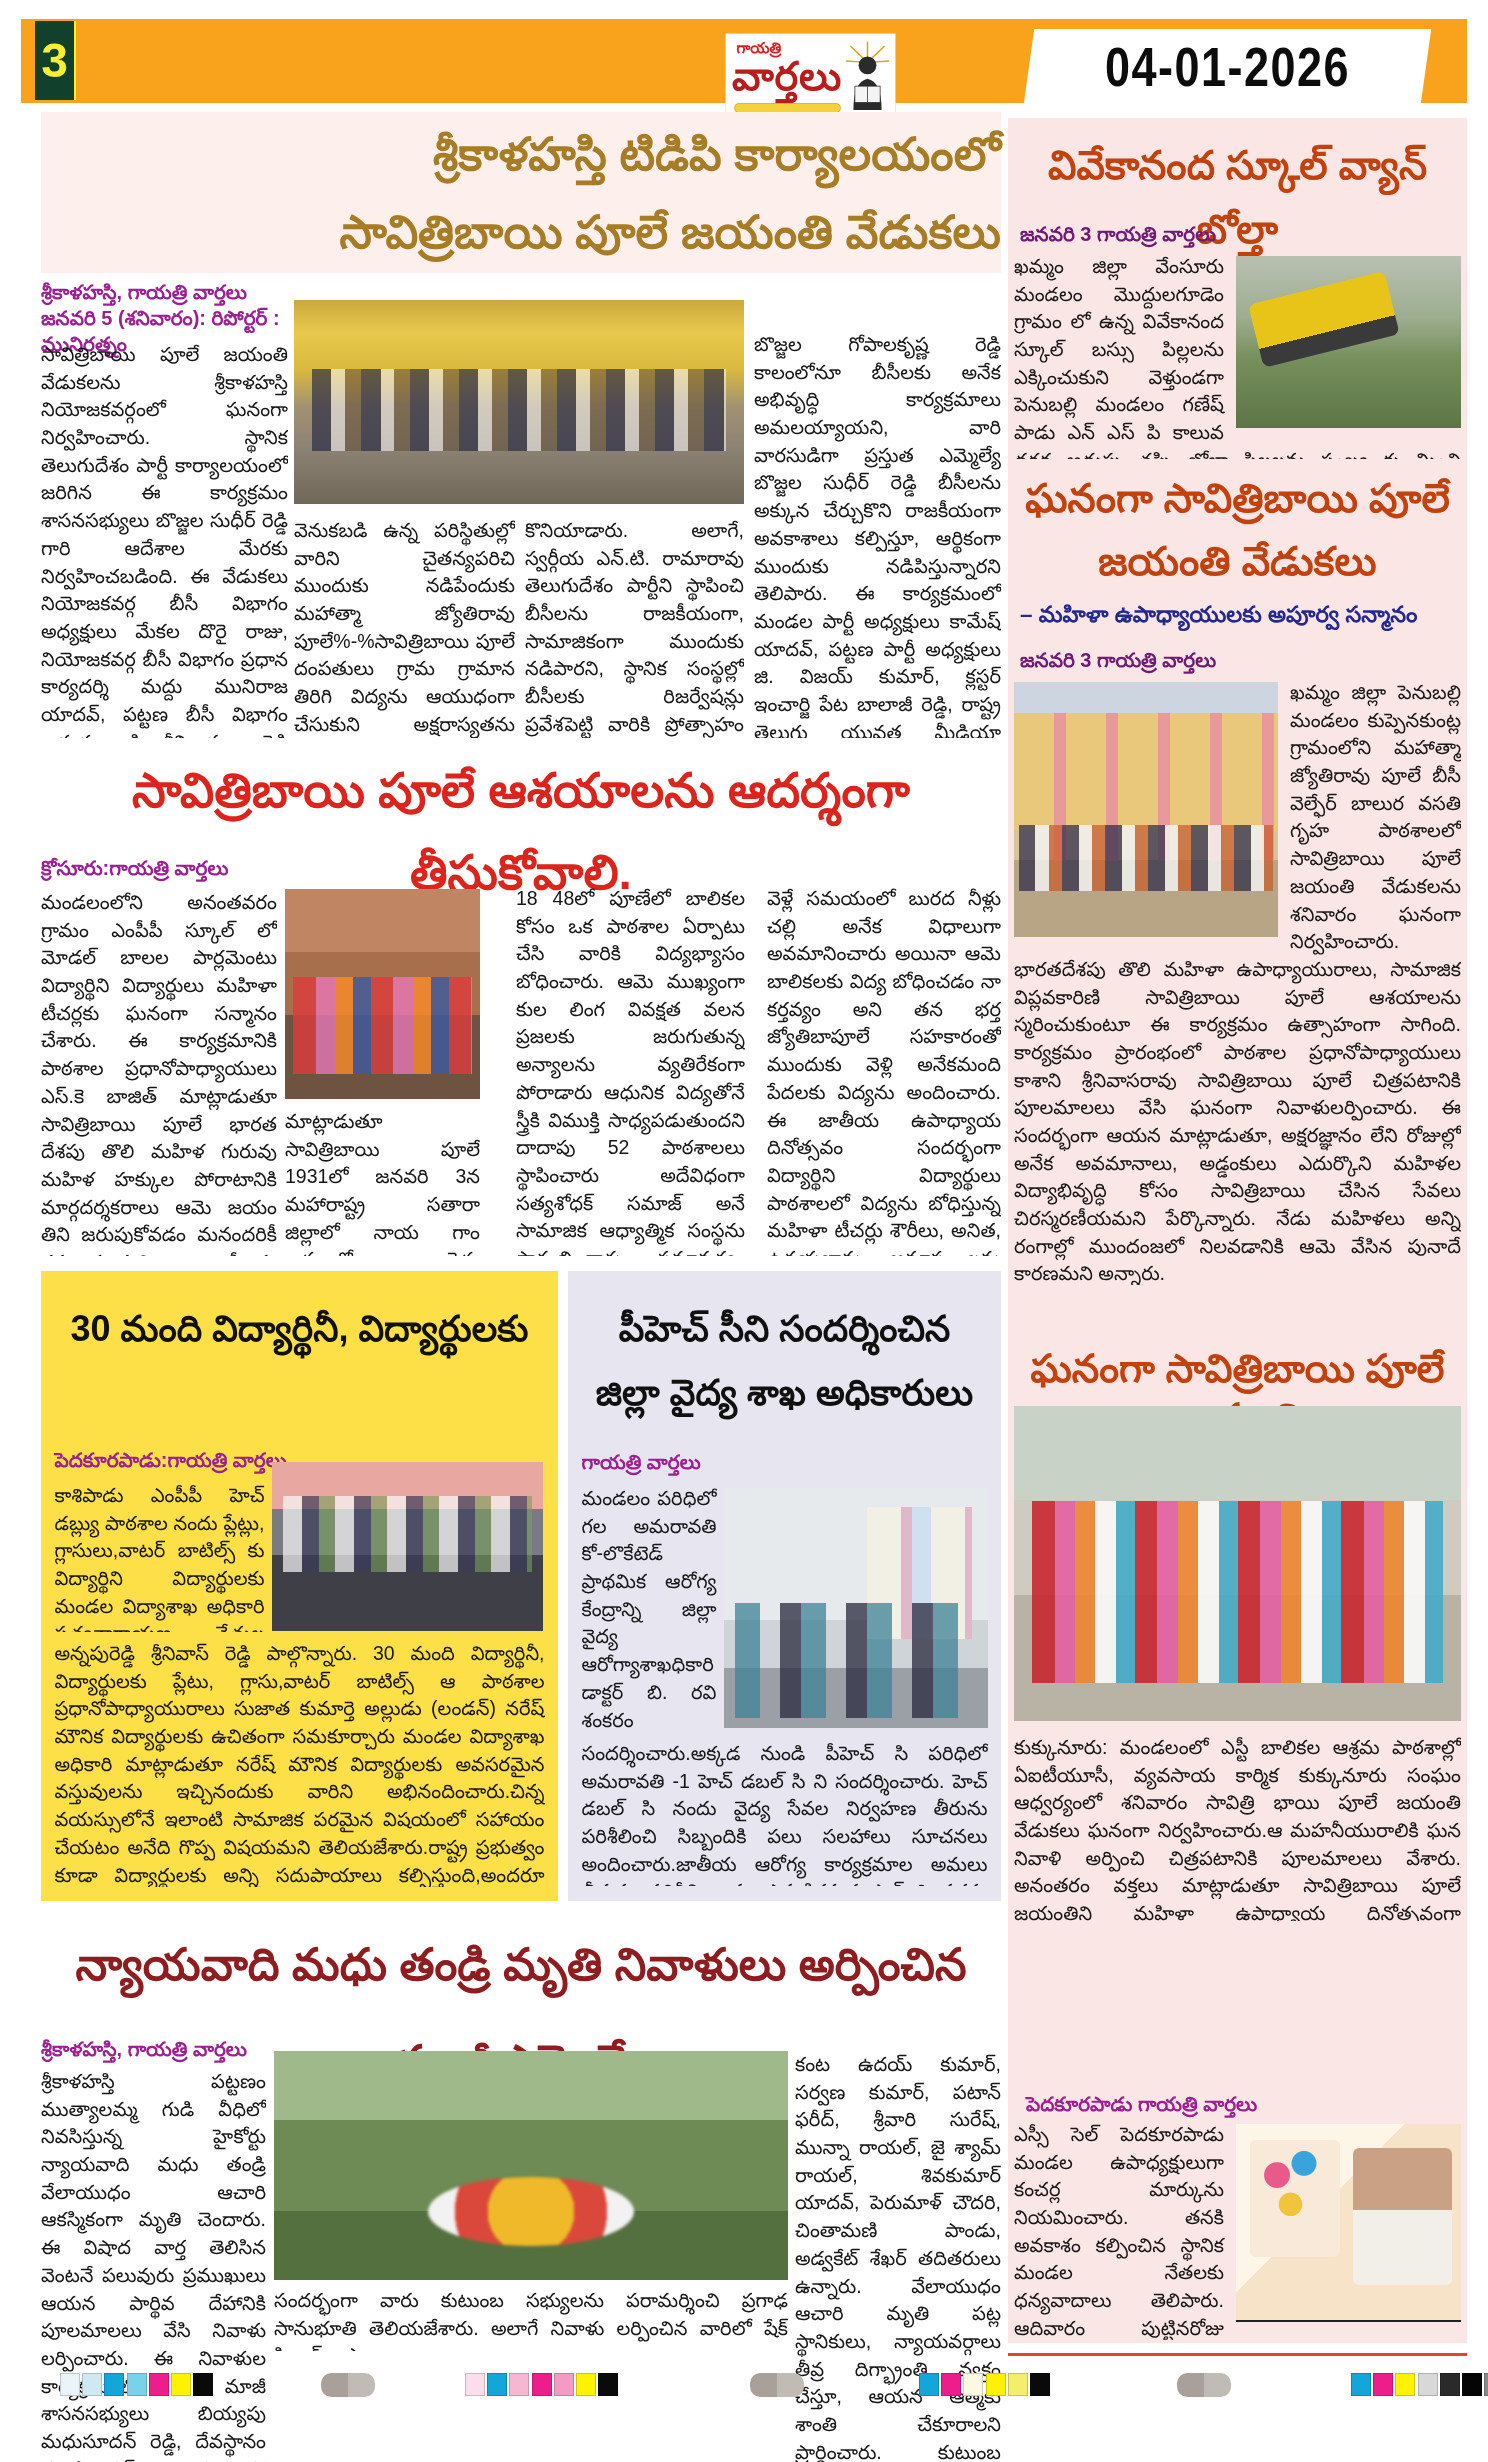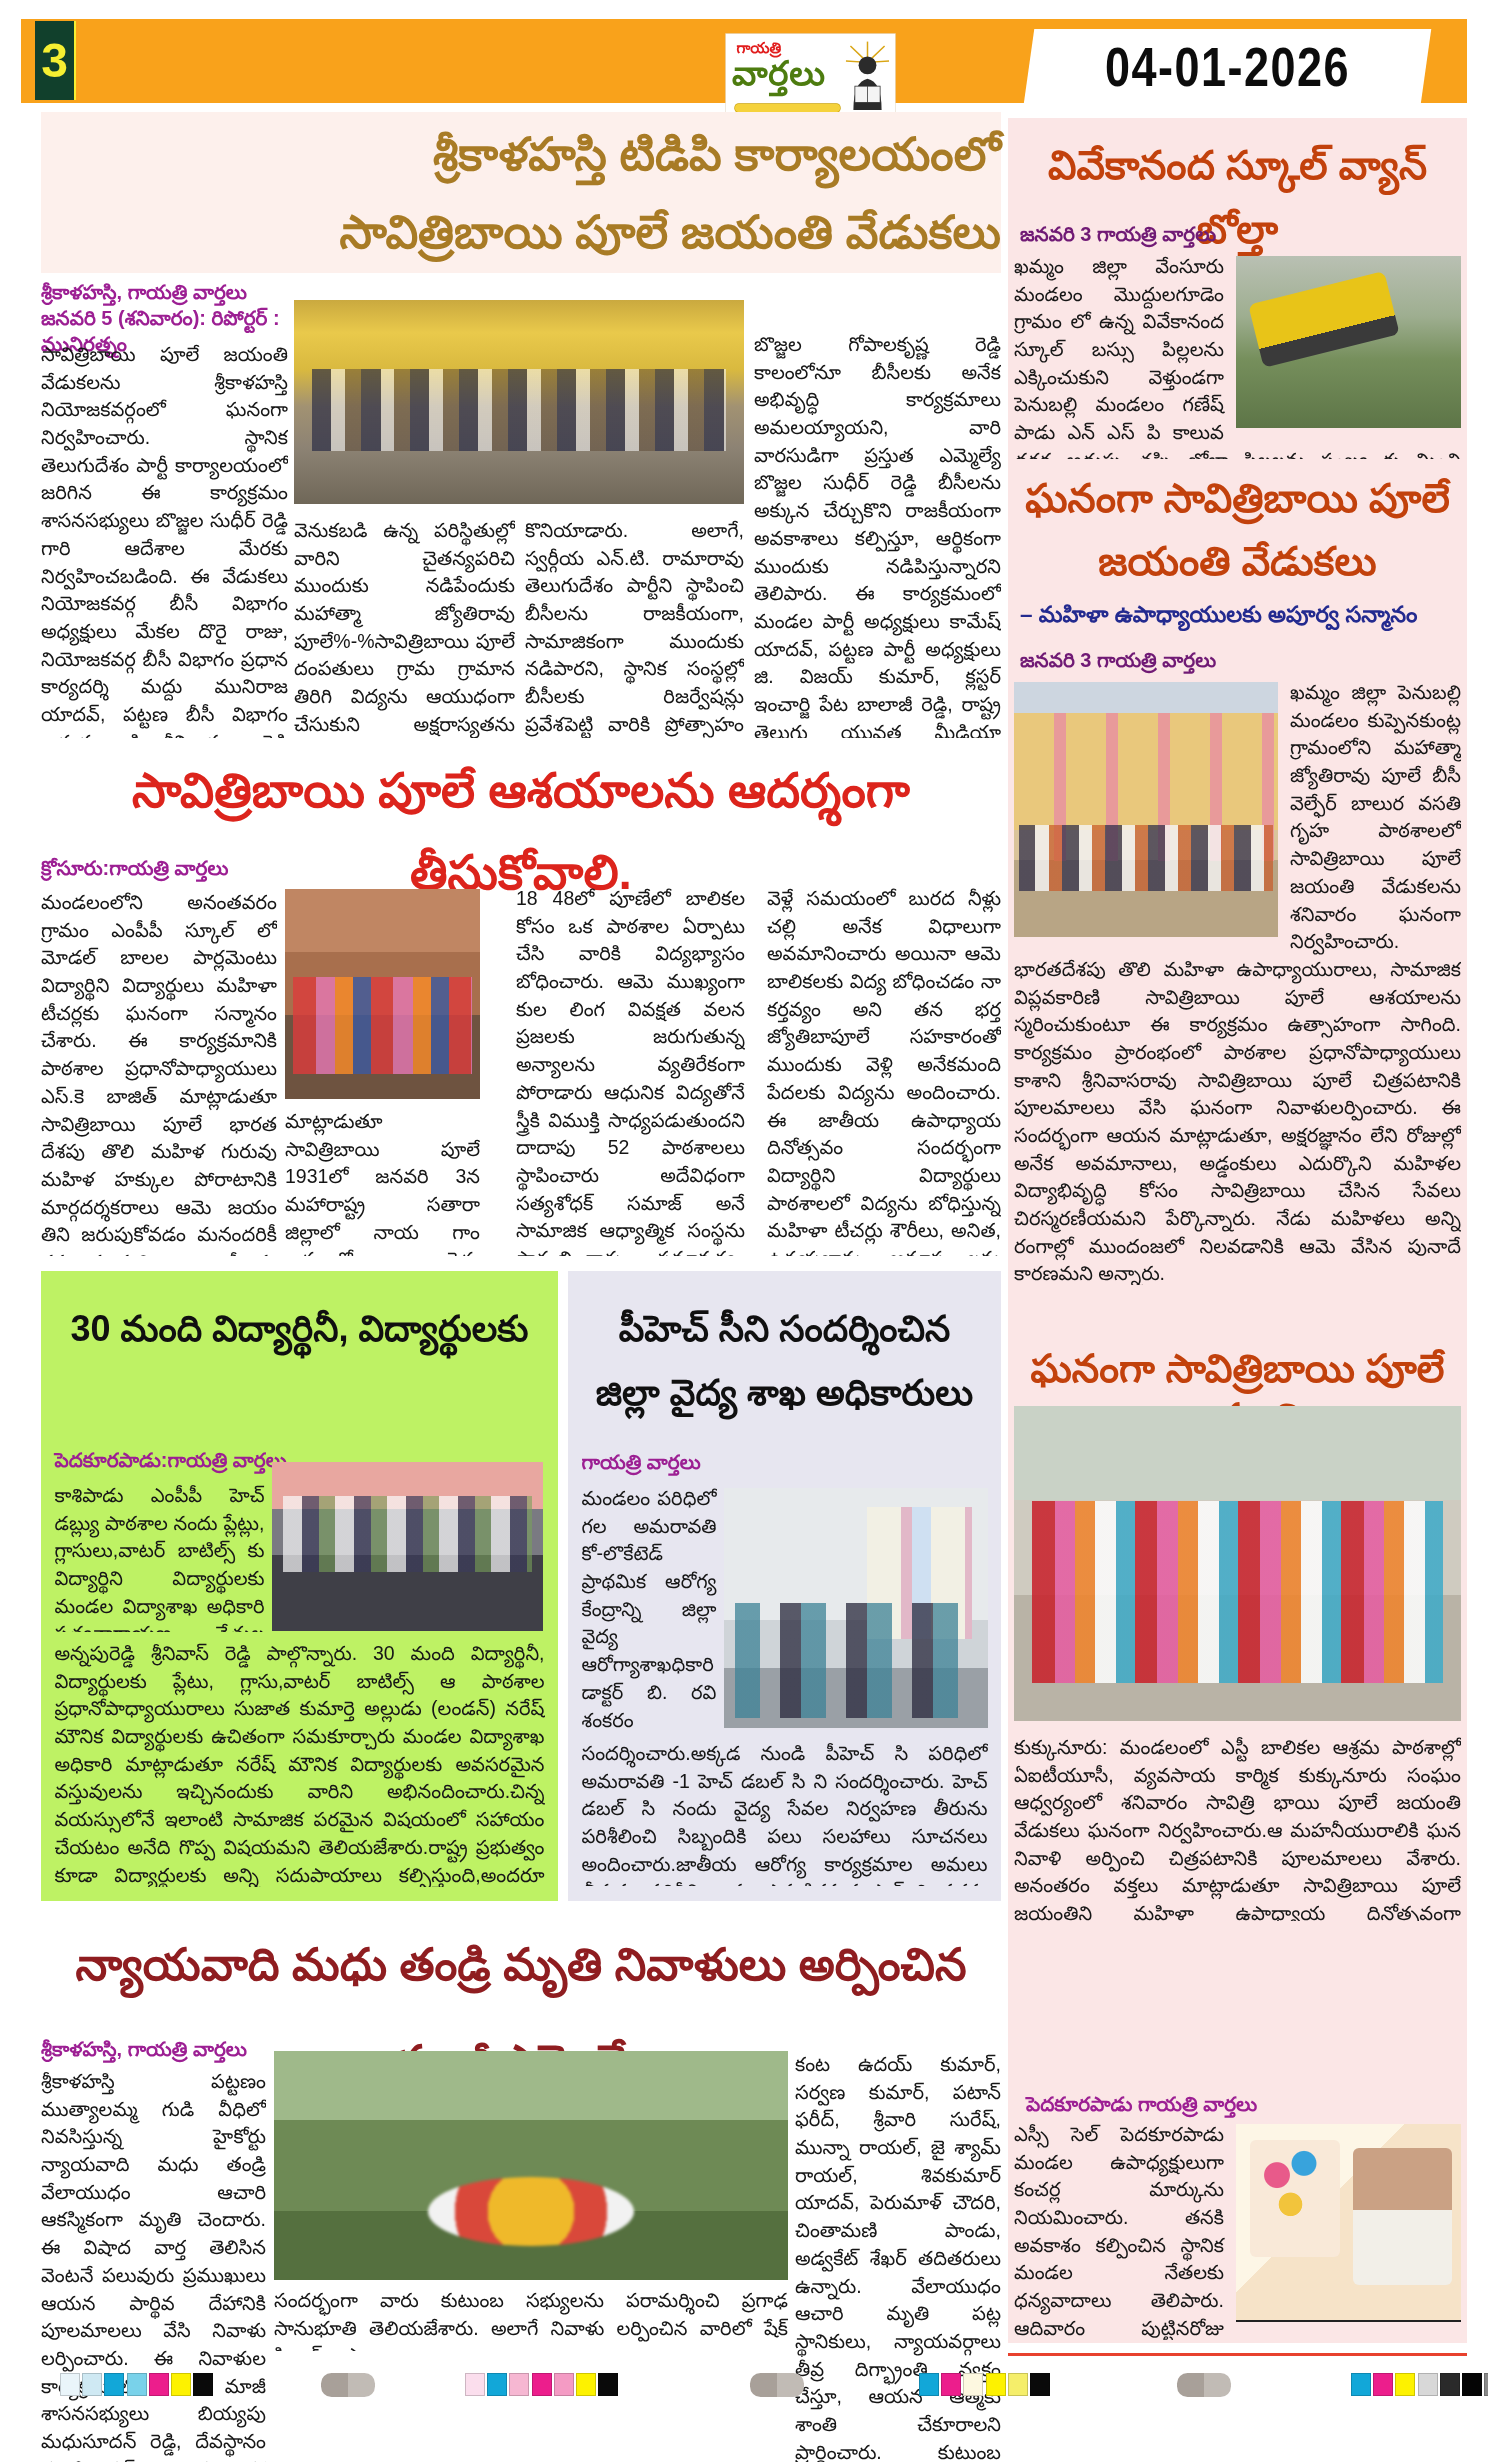--- a/index.html
+++ b/index.html
@@ -6,38 +6,38 @@
   #page{position:relative;width:1488px;height:2462px;background:#ffffff;overflow:hidden;
         font-family:"Liberation Sans", sans-serif;}
   
   .topbar{position:absolute;left:21px;top:19px;width:1446px;height:84px;background:#f9a21b;}
   .pagenum{position:absolute;left:35px;top:21px;width:39px;height:79px;background:#11402c;
            color:#f6ef32;font-size:48px;font-weight:700;display:flex;align-items:center;justify-content:center;
            border-right:2.2px solid #f6ef32;}
   .masthead{position:absolute;left:726px;top:34px;width:169px;height:82px;background:#ffffff;
             box-shadow:0 0 0 0.7px #e8e0d0;display:block;}
   .mast-top{position:absolute;left:10.5px;top:4.5px;color:#e11d1d;font-size:15px;font-weight:700;}
-  .mast-main{position:absolute;left:6px;top:19.5px;color:#4d7c0f;font-size:34px;font-weight:800;letter-spacing:0.7px;}
+  .mast-main{position:absolute;left:6px;top:19.5px;color:#b91c1c;font-size:40px;font-weight:800;letter-spacing:0.7px;}
   .mast-tagline{position:absolute;left:9px;bottom:4.5px;width:105px;height:7.5px;border-radius:3.7px;
             background:#f5d23c;box-shadow:0 0 0 0.7px #caa20a;}
   .mast-logo{position:absolute;right:3px;top:6px;width:49px;height:70px;}
   .datebox{position:absolute;left:1029px;top:28.5px;width:397px;height:75px;background:#ffffff;
            transform:skewX(-8deg);display:flex;align-items:center;justify-content:center;}
   .datetext{transform:skewX(8deg) scaleY(1.25);font-size:45px;font-weight:800;color:#0c0c0c;letter-spacing:1.5px;}
   
   .col{position:absolute;overflow:hidden;font-size:19.5px;line-height:1.42;text-align:justify;color:#161616;}
   .byline{position:absolute;font-size:20px;font-weight:700;color:#9c1f93;line-height:1.3;}
   .byline.dark{color:#701a75;}
   .photo{position:absolute;overflow:hidden;}
   .hl{position:absolute;font-weight:800;text-align:center;align-items:flex-end;}
   
   .lead-hl{left:41px;top:112px;width:960px;height:161px;background:#fdf0ec;color:#a87b25;
            font-size:46px;line-height:78px;display:flex;flex-direction:column;justify-content:center;}
   .art2-hl{left:41px;top:750px;width:960px;height:84px;color:#dc241c;font-size:48px;line-height:82px;}
-  .sec3a{position:absolute;left:41px;top:1271px;width:517px;height:630px;background:#bef264;}
+  .sec3a{position:absolute;left:41px;top:1271px;width:517px;height:630px;background:#fde047;}
   .sec3b{position:absolute;left:568px;top:1271px;width:433px;height:630px;background:#e7e6f0;}
   .sec3-hl{position:relative;margin:25.5px 15px 0 15px;color:#101010;font-size:36px;line-height:64px;
            font-weight:800;text-align:center;}
   .art4-hl{left:41px;top:1916px;width:960px;height:101px;color:#8f1d20;font-size:45px;line-height:97px;}
   
   .rightzone{position:absolute;left:1008px;top:118px;width:459px;height:2225px;background:#fbe6e6;}
   .r-hl{position:absolute;color:#c2410c;font-weight:800;text-align:center;}
   .rA-hl{left:6px;top:15px;width:447px;font-size:40px;line-height:64px;}
   .rB-hl{left:6px;top:349px;width:447px;font-size:40px;line-height:63px;}
   .rB-sub{position:absolute;left:12px;top:484px;width:435px;color:#232a8f;font-size:22.5px;font-weight:700;}

